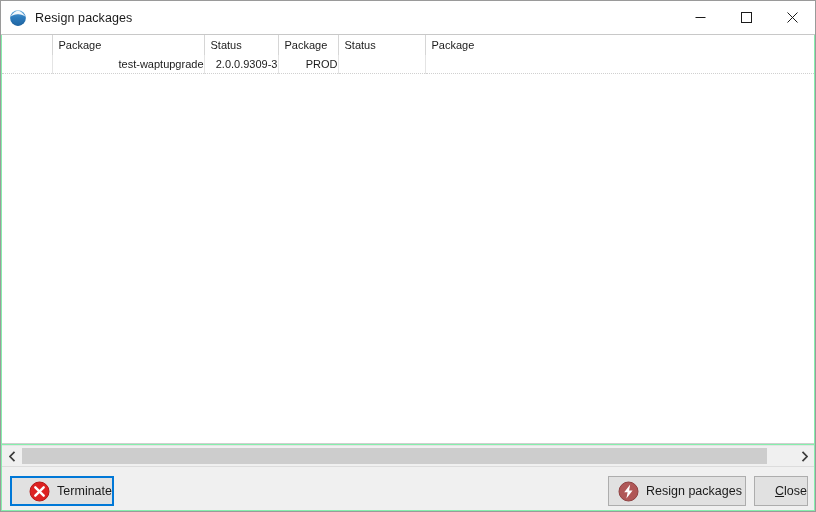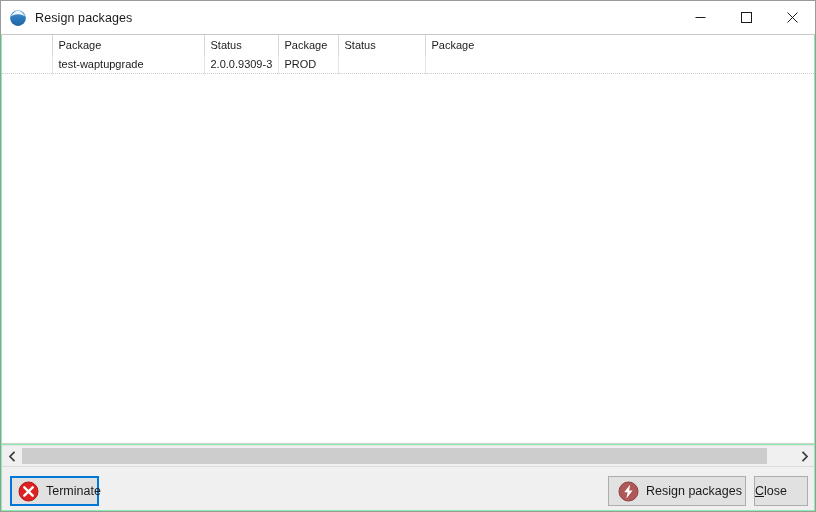--- a/index.html
+++ b/index.html
@@ -96,20 +96,21 @@
   }
   .grid-table th { height: 20px; }
   .grid-table td { height: 18px; }
   .grid-table th.col-indicator,
   .grid-table td.col-indicator {
     border-right: 1px solid #d6d6d6;
   }
   .grid-table tr.data-row td {
     border-right: 1px solid #e4e4e4;
     border-bottom: 1px dotted #d0d0d0;
+    text-align: right;
   }
   .grid-table th:last-child,
   .grid-table tr.data-row td:last-child { border-right: none; }
 
   
   .hscroll {
     position: absolute;
     left: 1px;
     right: 1px;
     bottom: 45px;
@@ -160,34 +161,34 @@
   .btn {
     position: absolute;
     box-sizing: border-box;
     background: #e1e1e1;
     border: 1px solid #adadad;
     font-family: "Liberation Sans", sans-serif;
     font-size: 12.5px;
     color: #1b1b1b;
     display: flex;
     align-items: center;
-    justify-content: flex-start;
+    justify-content: flex-end;
     cursor: default;
     padding: 0;
     white-space: nowrap;
   }
 
   .btn-terminate {
     left: 8px;
     top: 9px;
-    width: 89px;
+    width: 104px;
     height: 30px;
     border: 2px solid #0078d7;
     background: #e1e1e1;
-    justify-content: space-between;
+    justify-content: flex-end;
     padding-left: 6px;
   }
 
   .btn-resign {
     left: 606px;
     top: 9px;
     width: 138px;
     height: 30px;
     justify-content: flex-start;
     padding-left: 9px;

